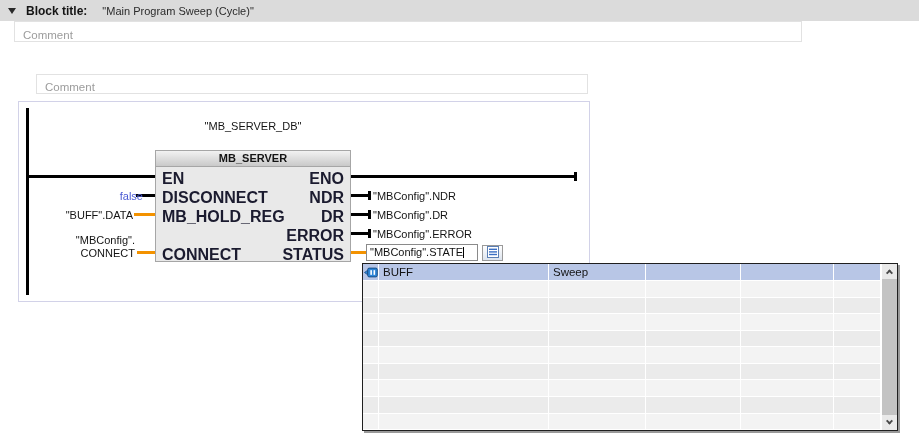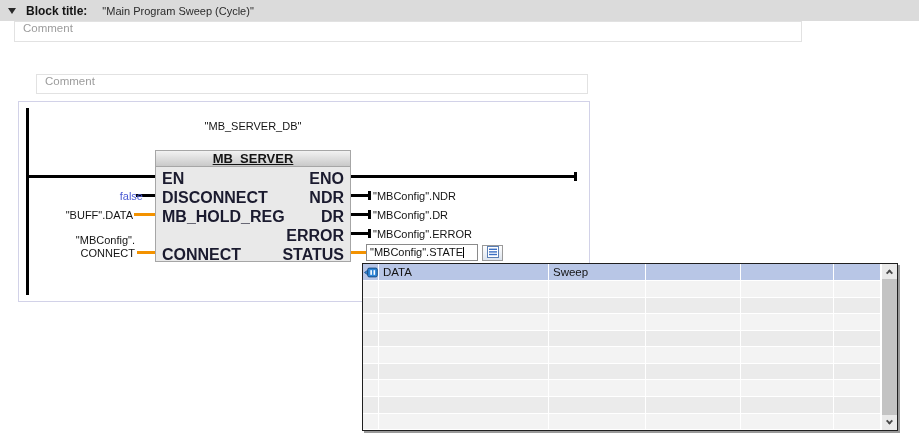--- a/index.html
+++ b/index.html
@@ -14,40 +14,40 @@
               border-top:6px solid #2a2a2a; margin-left:8px; cursor:pointer; }
   .band-label { font-size:12px; font-weight:bold; color:#141414; }
   .band1 .band-label { margin-left:10px; }
   .band2 .band-label { margin-left:28px; }
   .band-value { font-size:11px; color:#2b2b2b; }
   .band1 .band-value { margin-left:15px; }
   .band2 .band-value { margin-left:14px; }
 
   
   .comment-box { position:absolute; background:#fff; border:1px solid #e2e2e2;
-                 font-size:11.5px; color:#9c9c9c; display:flex; align-items:flex-start; padding-left:8px; }
+                 font-size:11.5px; color:#9c9c9c; display:flex; align-items:flex-end; padding-left:8px; }
   .comment1 { left:14px; top:21px; width:788px; height:21px; }
   .comment2 { left:36px; top:74px; width:552px; height:20px; }
 
   
   .canvas { position:absolute; left:18px; top:101px; width:572px; height:201px;
             border:1px solid #d2d2e8; background:#fff; }
   .rail { position:absolute; left:26px; top:108px; width:3px; height:187px; background:#000; }
 
   
   .db-number { position:absolute; left:155px; top:106px; width:196px; text-align:center;
                font-size:11px; font-weight:bold; color:#0097a0; }
   .db-name   { position:absolute; left:155px; top:120px; width:196px; text-align:center;
                font-size:11px; color:#141414; }
 
   
   .block { position:absolute; left:155px; top:150px; width:196px; height:112px;
            background:#e9e9e9; border:1px solid #a6a6a6; }
   .block-titlebar { height:16px; background:linear-gradient(#f2f2f2,#c9c9c9); border-bottom:1px solid #a6a6a6;
-                    text-align:center; font-size:13px; font-weight:bold; color:#141414; line-height:15px;text-decoration:underline; }
+                    text-align:center; font-size:11px; font-weight:bold; color:#141414; line-height:15px; }
   .pin { position:absolute; font-size:16px; font-weight:bold; color:#1b1b2f; height:13px; line-height:13px; }
   .pin.l { left:6px; }  .pin.r { right:6px; text-align:right; }
   .pin-en{top:21px} .pin-disc{top:40px} .pin-hold{top:59px} .pin-conn{top:97px}
   .pin-eno{top:21px} .pin-ndr{top:40px} .pin-dr{top:59px} .pin-err{top:78px} .pin-stat{top:97px}
 
   
   .wire { position:absolute; height:3px; }
   .wire.k { background:#000; } .wire.o { background:#f39200; }
   .w-en   { left:29px;  top:175px; width:126px; }
   .w-eno  { left:351px; top:175px; width:224px; }
@@ -179,21 +179,21 @@
     <div class="dd-rows">
       <div class="dd-row sel">
         <div class="dd-cell icon">
           <svg width="15" height="11" viewBox="0 0 15 11">
             <path d="M0.5 5.5 L4 3 V8 Z" fill="#2e86d8" stroke="#17497f" stroke-width="0.8"></path>
             <rect x="4" y="0.8" width="10.2" height="9.4" rx="1.5" fill="#2e86d8" stroke="#17497f"></rect>
             <rect x="6.8" y="3" width="1.7" height="5" fill="#fff"></rect>
             <rect x="10.2" y="3" width="1.7" height="5" fill="#fff"></rect>
           </svg>
         </div>
-        <div class="dd-cell">DATA</div>
+        <div class="dd-cell">BUFF</div>
         <div class="dd-cell">Sweep</div>
         <div class="dd-cell"></div>
         <div class="dd-cell"></div>
         <div class="dd-cell"></div>
       </div>
       <div class="dd-row e1">
           <div class="dd-cell"></div>
           <div class="dd-cell"></div>
           <div class="dd-cell"></div>
           <div class="dd-cell"></div>

